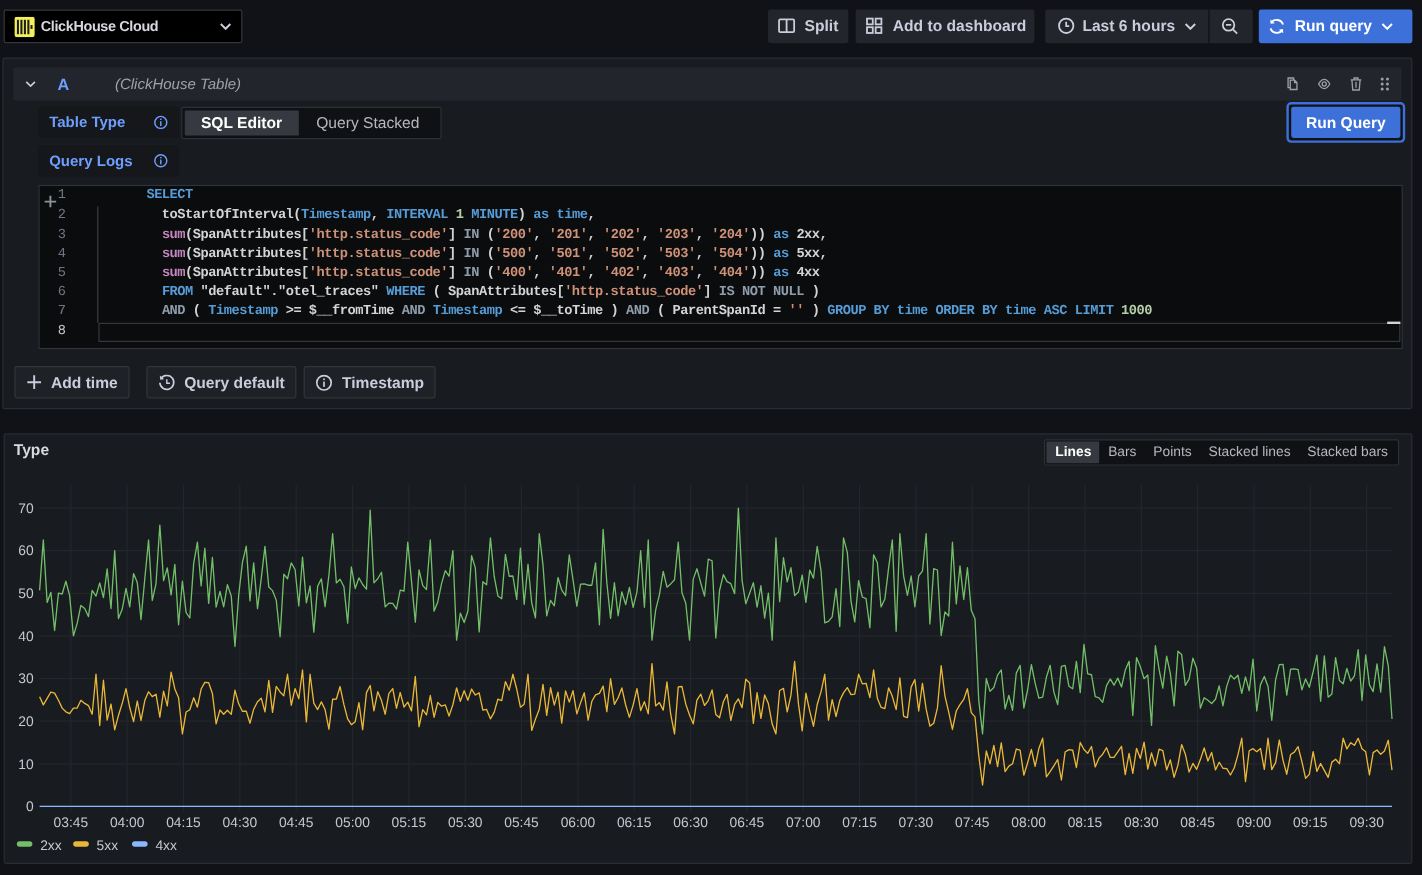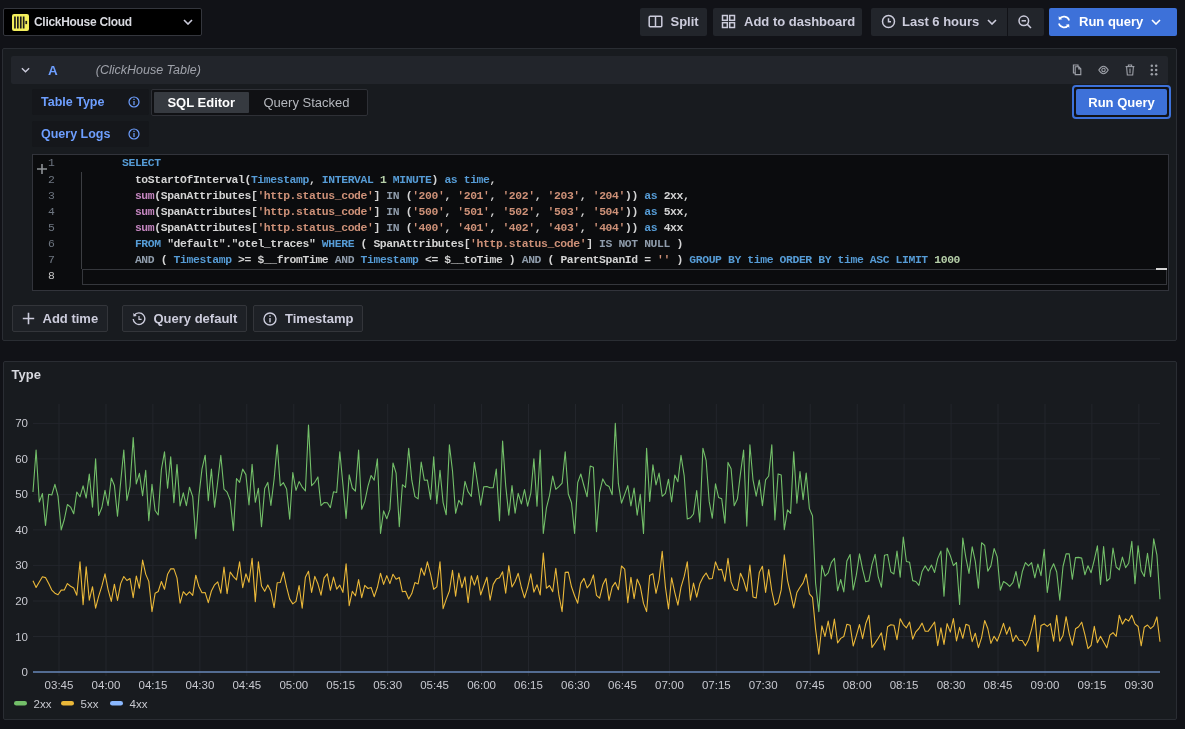--- a/index.html
+++ b/index.html
@@ -195,20 +195,27 @@
         <circle cx="7" cy="7" r="6" stroke="#ccccdc" fill="none" stroke-width="1.4"></circle>
         <rect x="6.3" y="6" width="1.4" height="4.4" fill="#ccccdc"></rect>
         <rect x="6.3" y="3.4" width="1.4" height="1.4" fill="#ccccdc"></rect>
       </svg>
     <span>Timestamp</span>
   </div>
 </div>
 
 <div class="abs" id="gp">
   <div style="position:absolute;left:7.5px;top:5px;color:#d8d9df;font-size:13px;font-weight:700">Type</div>
+  <div style="position:absolute;left:866.4px;top:3.5px;height:22px;border:1px solid #2e3036;background:#101114;border-radius:2px;display:flex;align-items:center;padding:1px">
+    <div class="gr sel">Lines</div>
+    <div class="gr">Bars</div>
+    <div class="gr">Points</div>
+    <div class="gr">Stacked lines</div>
+    <div class="gr">Stacked bars</div>
+  </div>
 </div>
 <svg width="1185" height="368" viewBox="0 361 1185 368" style="position:absolute;left:0;top:361px">
 <g>
       <line x1="59.0" y1="404" x2="59.0" y2="676" stroke="#23262c" stroke-width="1"></line>
       <line x1="106.0" y1="404" x2="106.0" y2="676" stroke="#23262c" stroke-width="1"></line>
       <line x1="152.9" y1="404" x2="152.9" y2="676" stroke="#23262c" stroke-width="1"></line>
       <line x1="199.9" y1="404" x2="199.9" y2="676" stroke="#23262c" stroke-width="1"></line>
       <line x1="246.8" y1="404" x2="246.8" y2="676" stroke="#23262c" stroke-width="1"></line>
       <line x1="293.8" y1="404" x2="293.8" y2="676" stroke="#23262c" stroke-width="1"></line>
       <line x1="340.7" y1="404" x2="340.7" y2="676" stroke="#23262c" stroke-width="1"></line>

